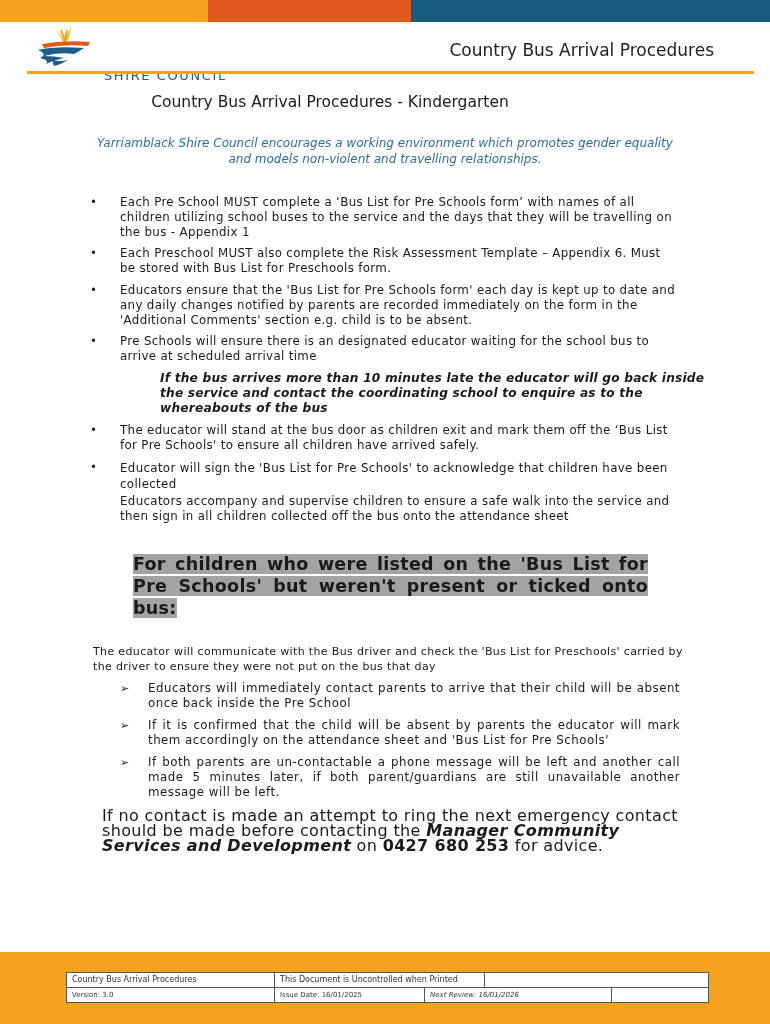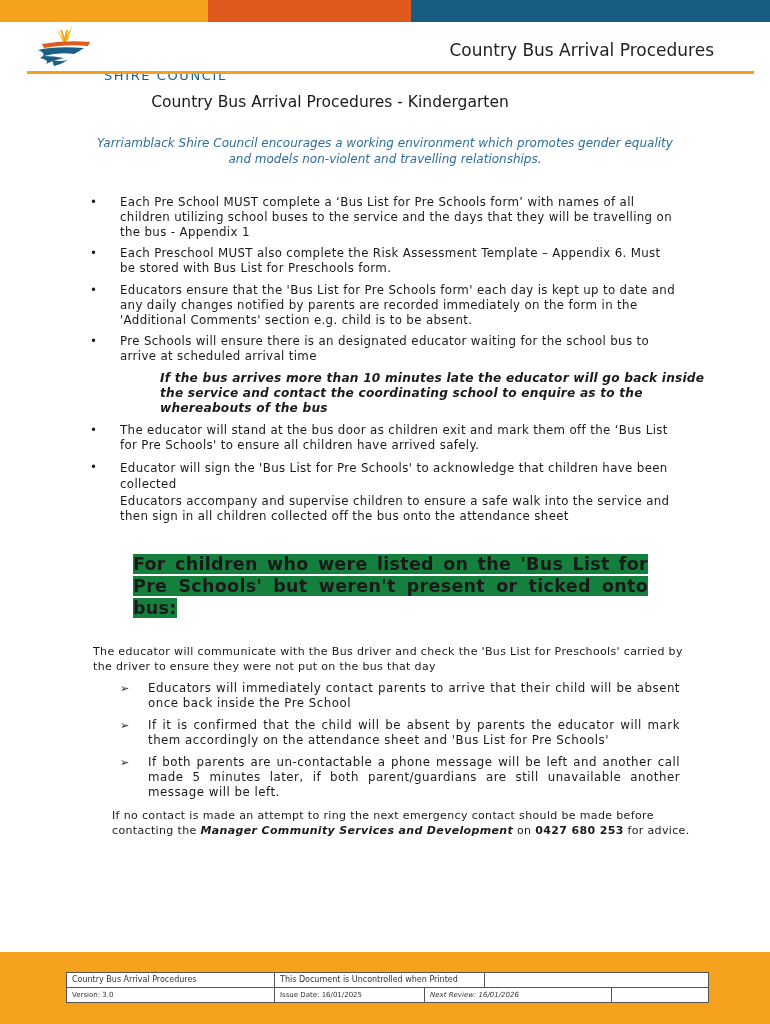--- a/index.html
+++ b/index.html
@@ -19,27 +19,27 @@
   .doc-title { position:absolute; left:0; width:660px; top:93px; text-align:center; font-size:15.5px; color:#1a1a1a; }
   .tagline { position:absolute; left:90px; width:590px; top:135px; text-align:center; font-size:12px; font-style:italic;
              color:#2f6e9a; line-height:16px; }
   .bullet { position:absolute; left:90px; width:590px; font-size:11.8px; line-height:15px; letter-spacing:0.35px; }
   .bullet .dot { position:absolute; left:0; top:0; }
   .bullet .txt { position:absolute; left:30px; width:560px; }
   .indent { position:absolute; left:120px; width:560px; font-size:11.8px; line-height:15px; letter-spacing:0.35px; }
   .warn { position:absolute; left:120px; width:560px; font-size:12.2px; line-height:15px; font-weight:bold; font-style:italic; letter-spacing:0.2px;margin-left:40px; }
 
   .highlight-head { position:absolute; left:133px; width:515px; top:553px; font-size:17.5px; font-weight:bold; line-height:22px; text-align:justify; letter-spacing:0.3px; }
-  .highlight-head span { background:#15803d; }
+  .highlight-head span { background:#a3a3a3; }
 
   .para { position:absolute; left:93px; width:590px; font-size:11px; line-height:15px; letter-spacing:0.35px; }
   .sub { position:absolute; left:120px; width:560px; font-size:11.8px; line-height:15px; letter-spacing:0.5px; text-align:justify; }
   .sub .arrow { position:absolute; left:0; top:0; font-size:11px; }
   .sub .txt { position:absolute; left:28px; width:532px; text-align:justify; }
-  .final { position:absolute; left:112px; width:580px; top:808px; font-size:11px; line-height:15px; letter-spacing:0.35px; }
+  .final { position:absolute; left:102px; width:580px; top:808px; font-size:16px; line-height:15px; letter-spacing:0.35px; }
 
   .footer { position:absolute; left:0; top:952px; width:770px; height:72px; background:#f4a21d; }
   .ftable { position:absolute; left:66px; top:972px; width:641px; border:1px solid #555; background:#fff; font-size:8px; color:#333; }
   .frow { display:flex; border-bottom:1px solid #555; height:14px; }
   .frow:last-child { border-bottom:none; }
   .fcell { border-right:1px solid #555; padding:0 5px; line-height:14px; white-space:nowrap; overflow:hidden; }
   .fcell:last-child { border-right:none;margin-top:32px; }
   .small { font-size:7px; }
 </style>
 </head>

